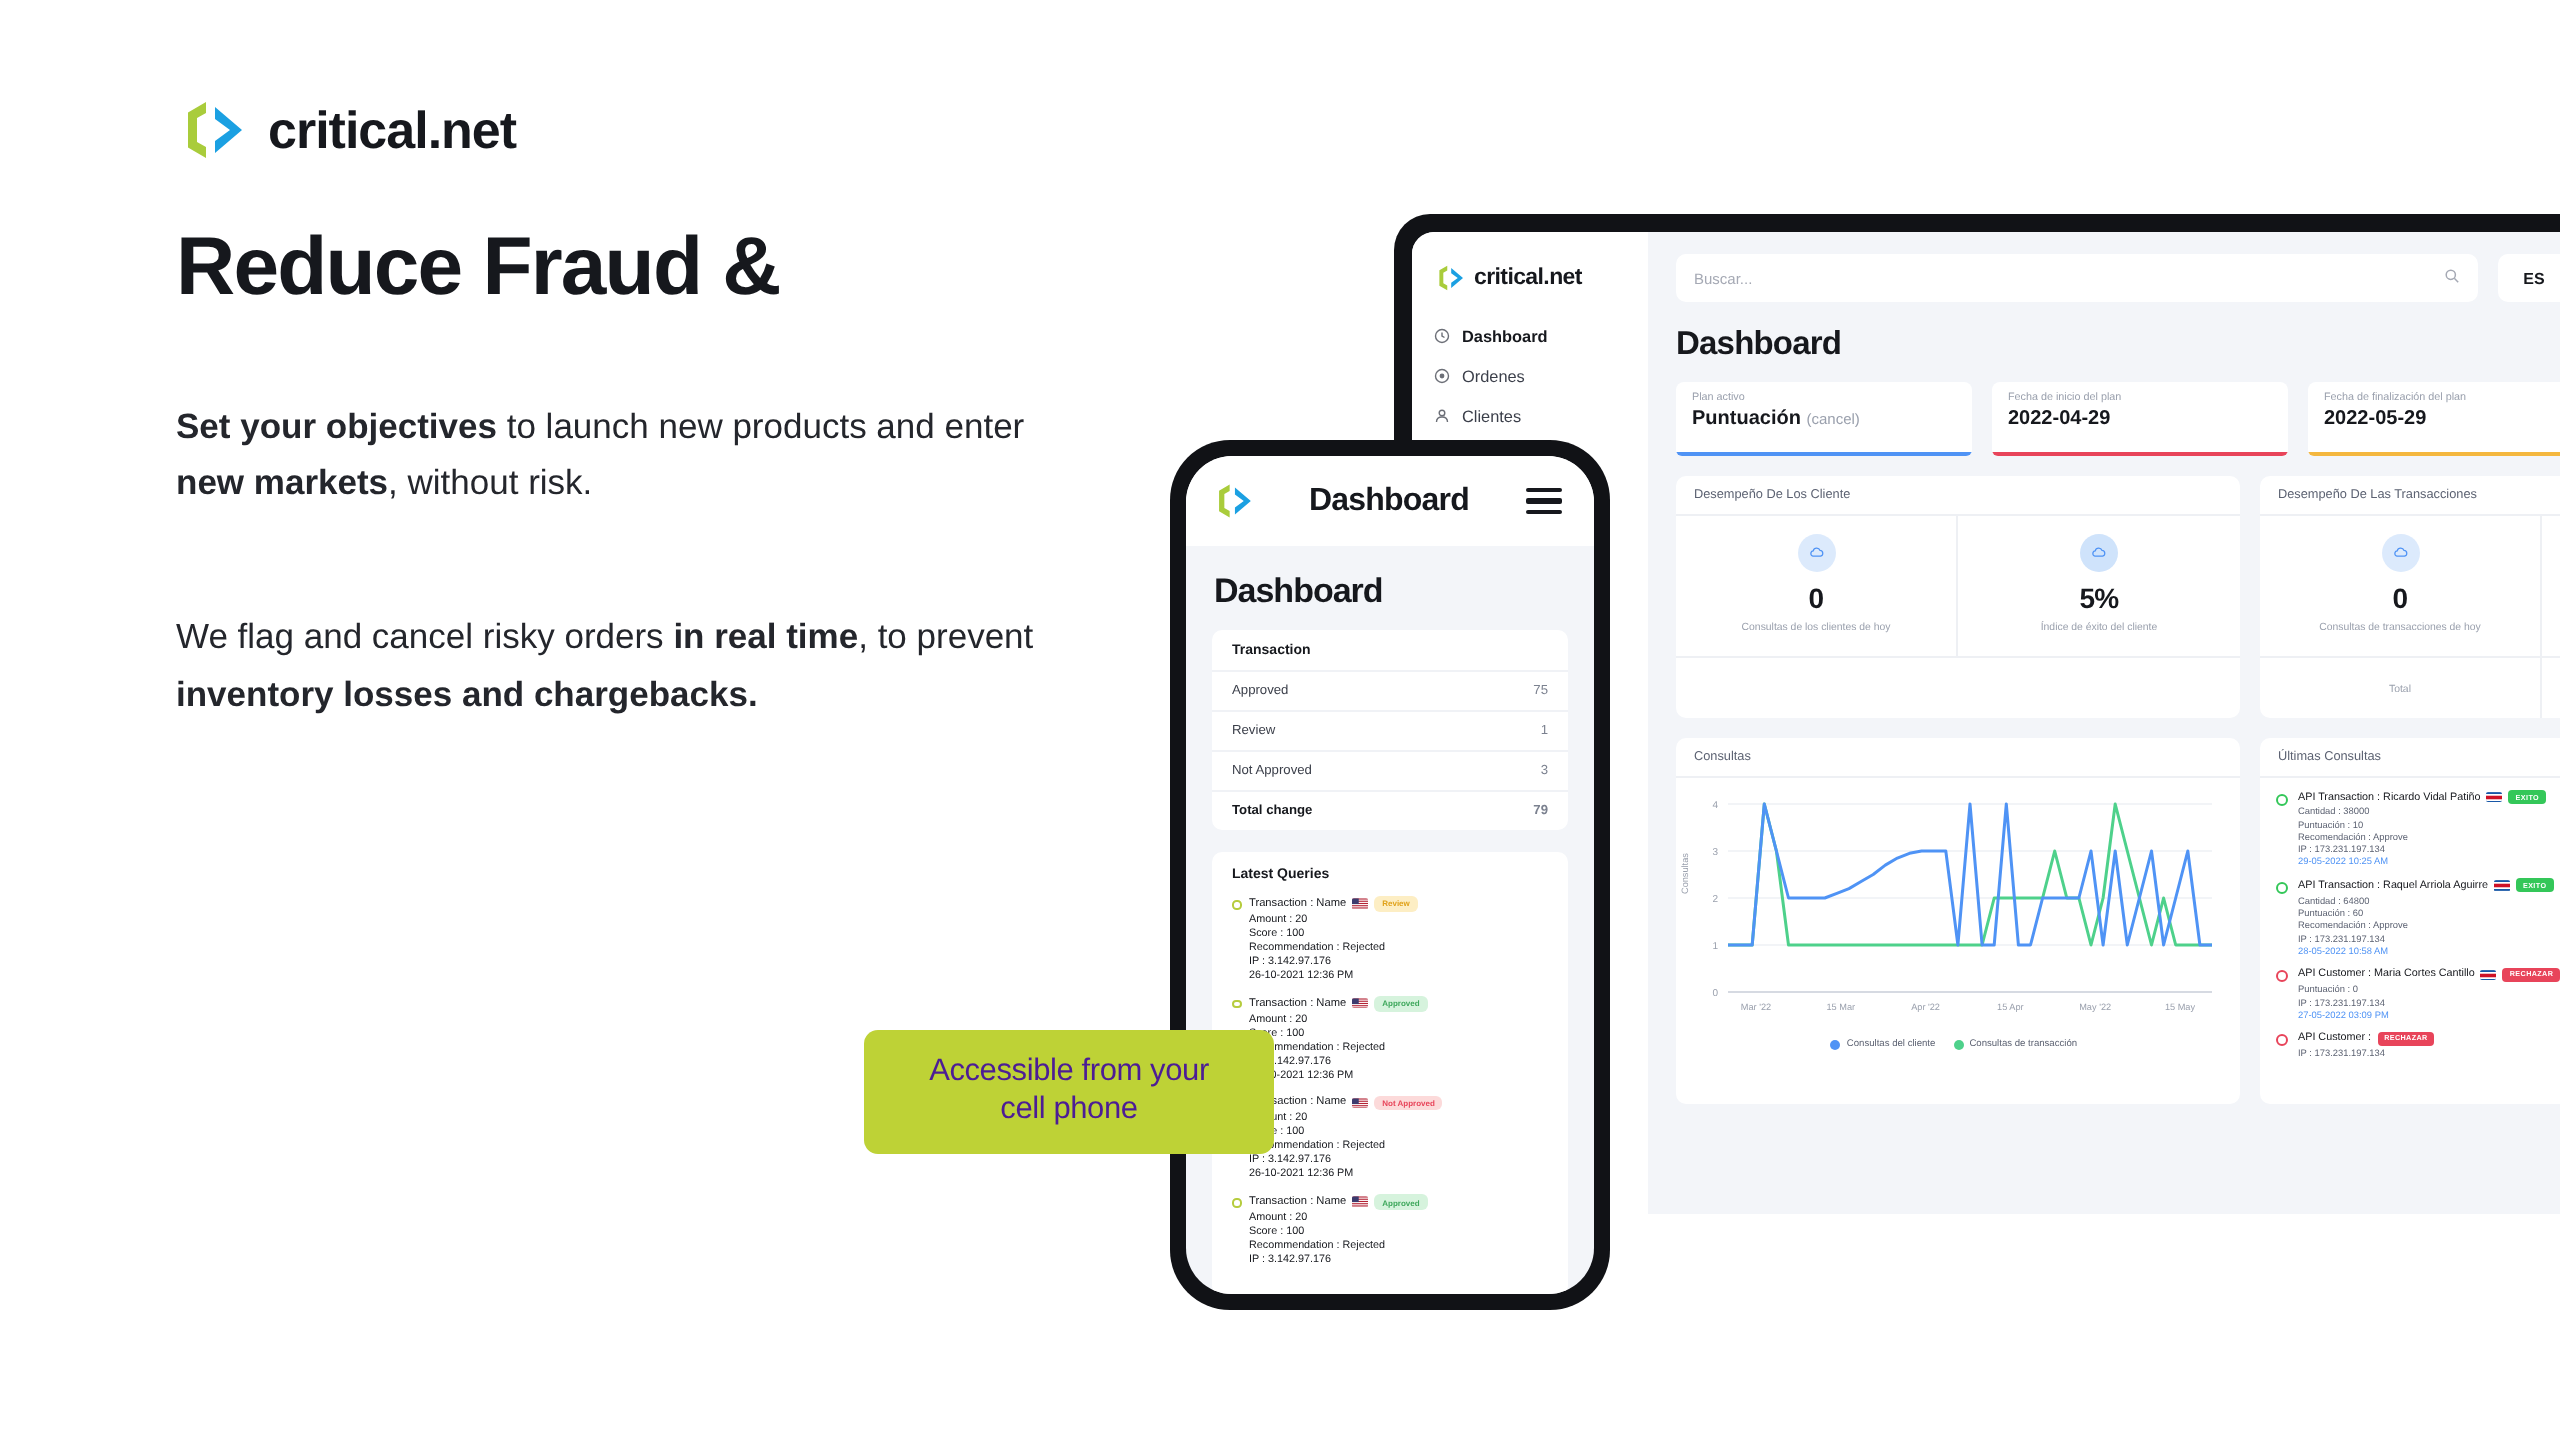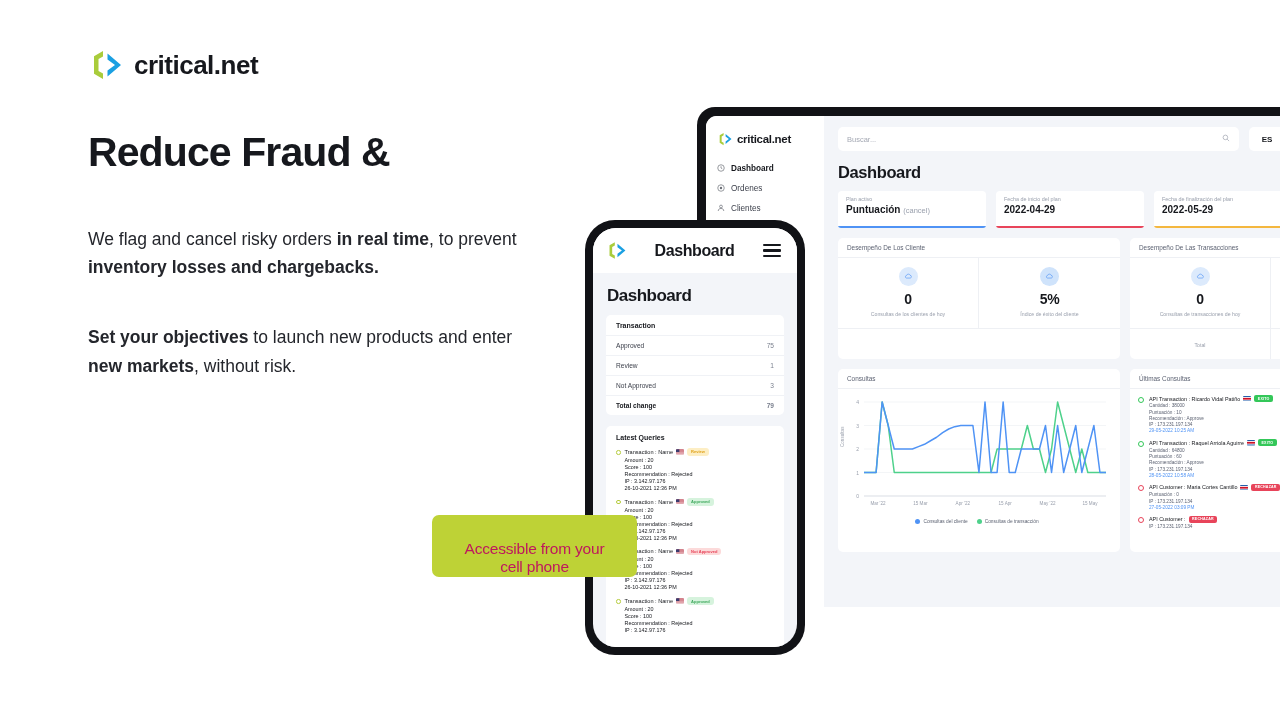--- a/index.html
+++ b/index.html
@@ -12,21 +12,21 @@
   }
 
   
   .left-col { position:absolute; left:88px; top:45px; width:470px; }
 
   .brand { display:flex; align-items:center; gap:12px; height:40px; }
   .brand-mark { width:34px; height:32px; position:relative; flex:none; }
   .brand-name { font-size:26px; font-weight:bold; letter-spacing:-0.5px; color:#16181d; }
 
   .headline {
-    margin-top:44px;
+    margin-top:25px;
     font-size:41px;
     line-height:1.14;
     font-weight:bold;
     letter-spacing:-0.9px;
     color:#16181d;
     max-width:420px;
   }
 
   .para { margin-top:49px; font-size:17.5px; line-height:1.62; color:#24262c; max-width:430px; }
   .para.second { margin-top:42px; }
@@ -165,22 +165,22 @@
   .ph-q-badge { font-size:4px; padding:1.4px 4px; border-radius:3px; font-weight:bold; }
   .ph-q-badge.review { background:#fdeec4; color:#e0a21a; }
   .ph-q-badge.approved { background:#d6f3dd; color:#3ea85c; }
   .ph-q-badge.notapproved { background:#fcdada; color:#e8445a; }
   .ph-q-line { font-size:5.4px; color:#16181d; margin-top:1px; }
 
   
   .callout {
     position:absolute; left:-128px; top:515px; width:205px; height:62px;
     background:#bed236; border-radius:7px; z-index:9;
-    display:flex; align-items:flex-end; justify-content:center; text-align:center;
-    color:#be185d; font-size:15.5px; line-height:1.2; font-weight:500;
+    display:flex; align-items:center; justify-content:center; text-align:center;
+    color:#4c1d95; font-size:15.5px; line-height:1.2; font-weight:500;
     letter-spacing:-0.2px;
   }
 </style>
 </head>
 <body>
 
 <div class="left-col">
 
   <div class="brand">
     <span class="brand-mark">
@@ -189,26 +189,26 @@
         <path d="M19.5 4.5 L19.5 10.5 L27 16 L19.5 21.5 L19.5 27.5 L33 16 Z" fill="#1ba0e2"></path>
       </svg>
     </span>
     <span class="brand-name">critical.net</span>
   </div>
 
   <h1 class="headline">
     <span>Reduce Fraud &amp;</span><br>
   </h1>
 
+  <p class="para second">
+    <b>Set your objectives</b><span> to launch new products and enter </span><b>new markets</b><span>, without risk.</span>
+  </p>
+
   <p class="para">
     <span>We flag and cancel risky orders </span><b>in real time</b><span>, to prevent </span><b>inventory losses and chargebacks.</b>
-  </p>
-
-  <p class="para second">
-    <b>Set your objectives</b><span> to launch new products and enter </span><b>new markets</b><span>, without risk.</span>
   </p>
 </div>
 
 <div class="scene">
 
   <div class="laptop">
     <div class="laptop-screen">
 
       <div class="ds-sidebar">
         <div class="ds-logo">

